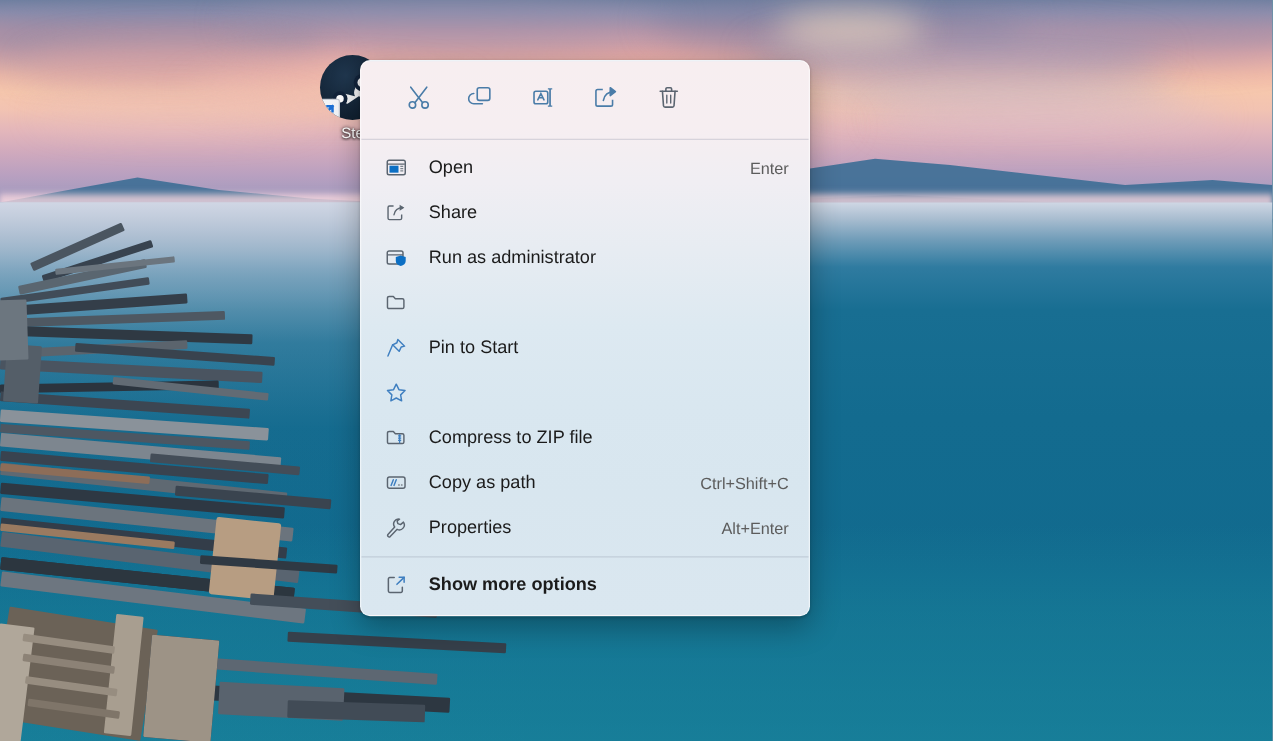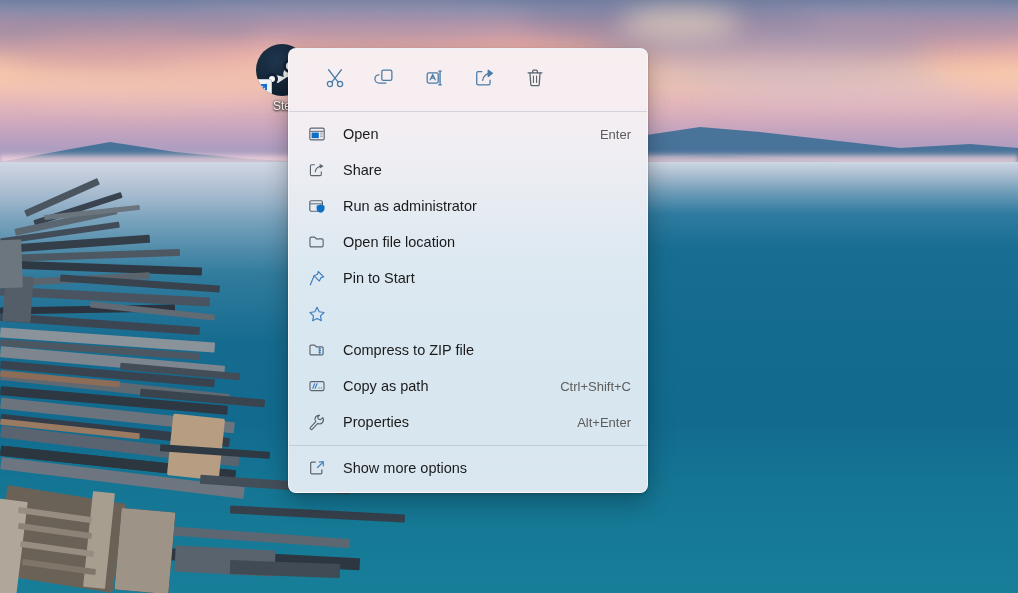--- a/index.html
+++ b/index.html
@@ -226,21 +226,21 @@
     white-space: nowrap;
   }
   .mi-accel {
     font-size: 13px;
     color: #5c5c5c;
     margin-left: 12px;
     white-space: nowrap;
     text-align: center;
   }
 
-  .menu-footer { padding: 4px 4px 6px 4px; }
+  .menu-footer { padding: 4px 4px 6px 4px; font-weight: bold; }
 </style>
 </head>
 <body>
 
 <div id="desktop">
 
   <div class="wp-layer">
     <div class="sky"></div>
 
     <div class="cloud" style="left:-40px;  top:4px;   width:300px; height:54px; background:rgba(126,130,162,0.55);"></div>
@@ -439,21 +439,20 @@
         <span class="mi-label">Run as administrator</span>
         <span class="mi-accel"></span>
       </div>
 
       <div class="menu-item">
         <span class="mi-icon">
           <svg width="18" height="18" viewBox="0 0 20 20" fill="none" stroke="#5b6570" stroke-width="1.3" stroke-linejoin="round">
             <path d="M2.2 6 A1.4 1.4 0 0 1 3.6 4.6 H7.4 L9.2 6.6 H15.4 A1.4 1.4 0 0 1 16.8 8 V14 A1.4 1.4 0 0 1 15.4 15.4 H3.6 A1.4 1.4 0 0 1 2.2 14 Z"></path>
           </svg>
         </span>
-        <span class="mi-label">Open file location</span>
         <span class="mi-accel"></span>
       </div>
 
       <div class="menu-item">
         <span class="mi-icon">
           <svg width="18" height="18" viewBox="0 0 20 20" fill="none" stroke="#3f7fc0" stroke-width="1.3" stroke-linejoin="round" stroke-linecap="round">
             <path d="M11.4 2.8 L17.4 8.8 L14.4 9.6 L12.6 13.4 L6.8 7.6 L10.6 5.8 Z"></path>
             <path d="M6.8 7.6 L2.6 17.6"></path>
           </svg>
         </span>

